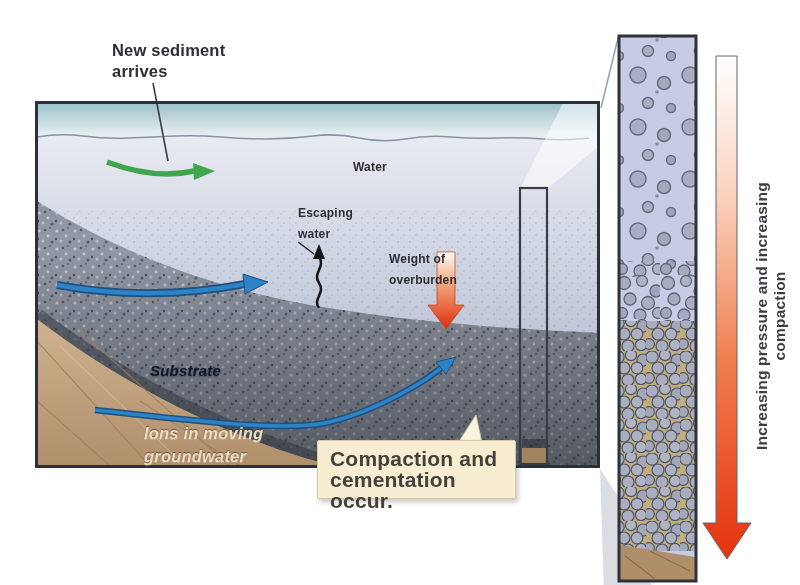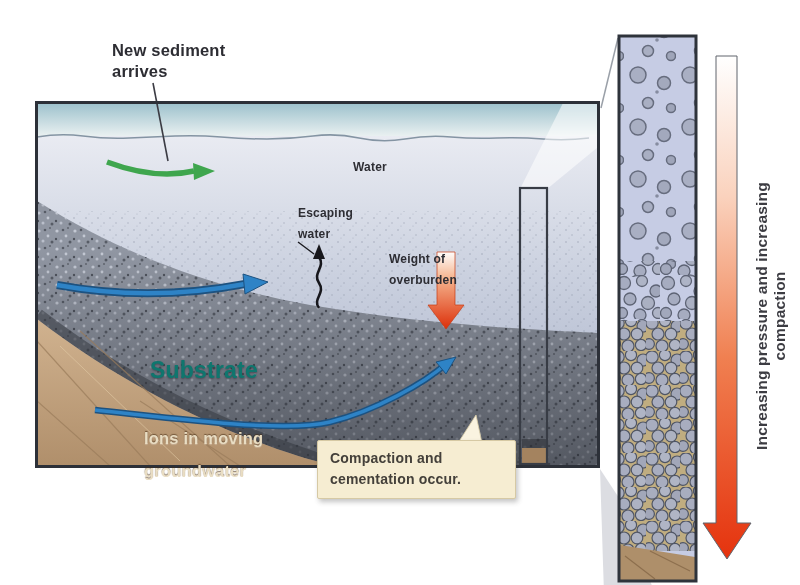--- a/index.html
+++ b/index.html
@@ -2,26 +2,26 @@
 <html><head>
 <meta charset="utf-8">
 <style>
   html,body{margin:0;padding:0;}
   body{width:800px;height:585px;position:relative;background:#ffffff;overflow:hidden;
        font-family:"Liberation Sans",sans-serif;}
   #stage{position:absolute;left:0;top:11px;width:800px;height:421px;}
   svg{position:absolute;left:0;top:0;}
   .lbl{position:absolute;font-weight:700;color:#2d2d33;font-size:12px;line-height:21px;
        white-space:pre-line;letter-spacing:.2px;}
-  .lbl-white{color:#0f766e;text-shadow:0 1px 2px rgba(20,25,35,.45);font-size:23px;}
+  .lbl-white{color:#0f172a;text-shadow:0 1px 2px rgba(20,25,35,.45);font-size:15px;font-style:italic;}
   .lbl-carved{color:#e9ddc3;text-shadow:0 -1px 1px rgba(70,45,20,.65),0 1px 1px rgba(255,255,255,.25);
        font-size:16.5px;}
   .callout{position:absolute;left:317px;top:429px;width:197px;height:57px;background:#f6edd2;
        border:1px solid #d6c9a4;border-radius:2px;box-shadow:2px 3px 5px rgba(60,60,60,.3);}
-  .callout .lbl{position:absolute;left:12px;top:7px;color:#44403a;font-size:14px;line-height:21px;}
+  .callout .lbl{position:absolute;left:12px;top:7px;color:#44403a;font-size:21px;line-height:21px;}
   .vlabel{position:absolute;left:592px;top:296px;width:340px;height:18px;text-align:center;
        transform:rotate(-90deg);font-weight:700;font-size:15.5px;color:#3c3c42;letter-spacing:.2px;}
 </style>
 </head>
 <body>
 
 <div id="stage">
 
 <svg width="800" height="585" viewBox="0 0 800 585">
   <defs>
@@ -169,21 +169,21 @@
 </svg>
 
 <div class="lbl" style="left:112px;top:29px;font-size:16.5px;">New sediment
 arrives</div>
 <div class="lbl" style="left:353px;top:146px;">Water</div>
 <div class="lbl" style="left:257px;top:192px;margin-left:41px;">Escaping
 water</div>
 <div class="lbl" style="left:389px;top:194px;margin-top:44px;">Weight of
 overburden</div>
 <div class="lbl lbl-white" style="left:150px;top:349px;">Substrate</div>
-<div class="lbl lbl-carved" style="left:144px;top:411px;line-height:33px;">Ions in moving
+<div class="lbl lbl-carved" style="left:144px;top:411px;line-height:23px;font-style:italic;">Ions in moving
 groundwater</div>
 
 <div class="callout">
   <div class="lbl">Compaction and
 cementation occur.</div>
 </div>
 
 <div class="vlabel">Increasing pressure and increasing compaction</div>
 
 </div>

